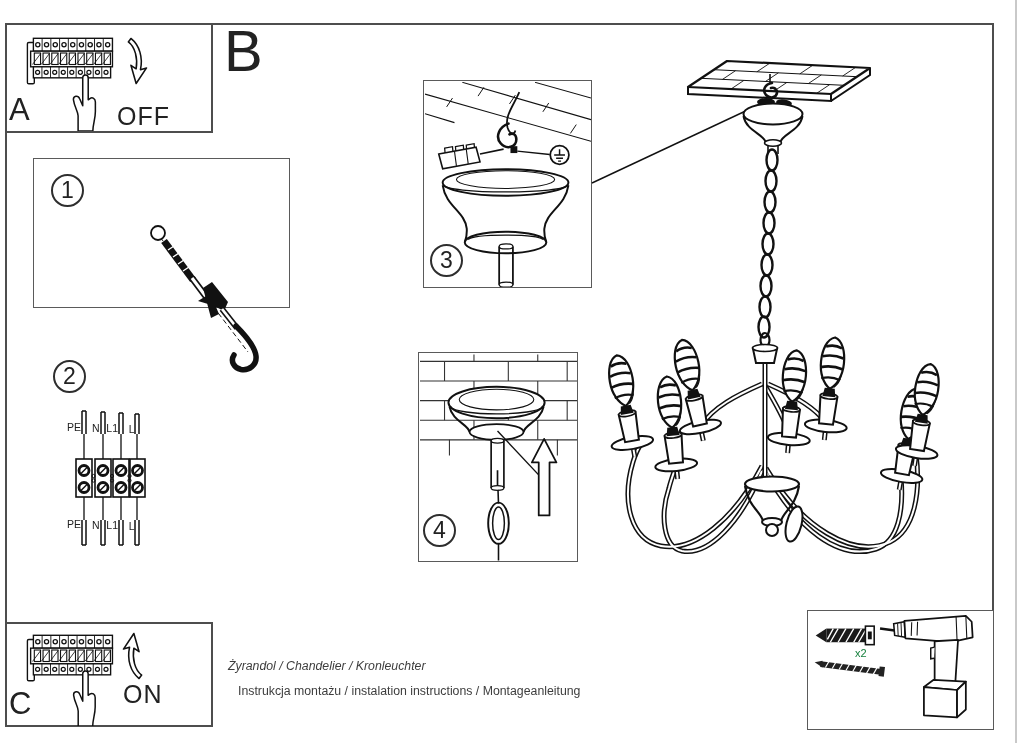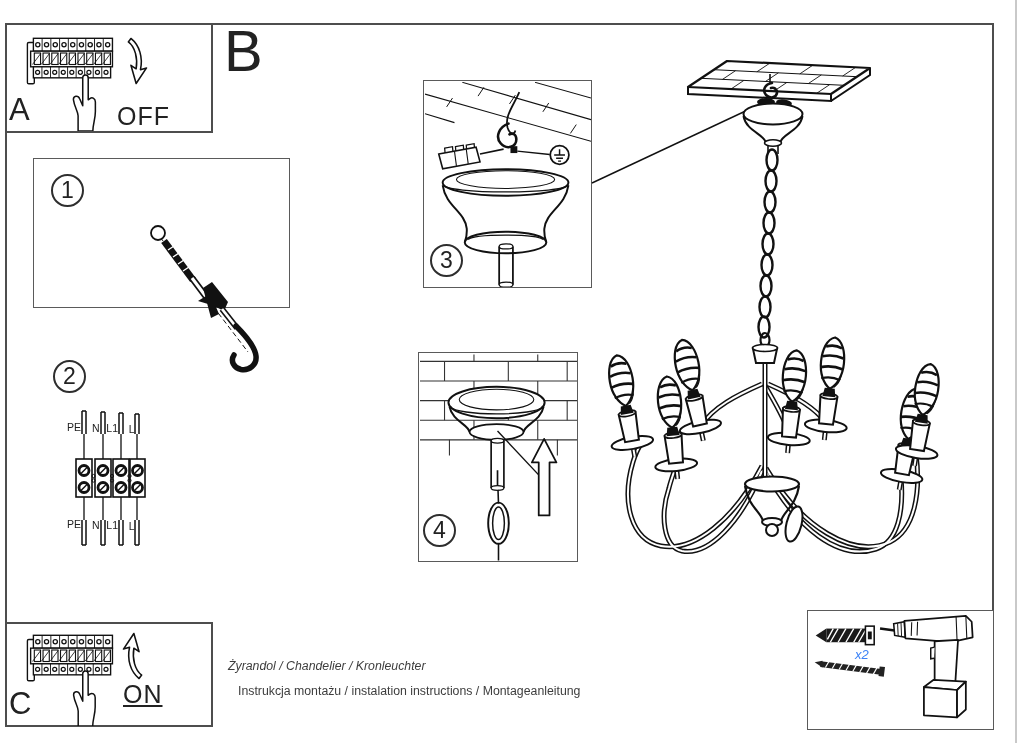--- a/index.html
+++ b/index.html
@@ -9,21 +9,21 @@
   .frame-line{position:absolute;background:#4d4d4d;}
   .box{position:absolute;border:2px solid #4d4d4d;background:#fff;box-sizing:border-box;}
   .box.thin{border-width:1.5px;border-color:#5a5a5a;}
   .big-letter{position:absolute;font-size:31px;color:#222;line-height:1;}
   .switch-label{position:absolute;font-size:25px;color:#222;line-height:1;letter-spacing:1px;}
   .section-letter{position:absolute;font-size:58px;color:#222;line-height:1;}
   .step-circle{position:absolute;width:33px;height:33px;border:2px solid #2e2e2e;border-radius:50%;
                display:flex;align-items:center;justify-content:center;font-size:23px;color:#222;
                background:#fff;box-sizing:border-box;}
   .footer-text{position:absolute;font-size:12.3px;color:#3d3d3d;line-height:20px;white-space:nowrap;}
-  .qty-label{position:absolute;font-size:13px;font-style:italic;color:#3b82f6;}
+  .qty-label{position:absolute;font-size:11px;color:#15803d;}
   svg{display:block;}
   svg text{font-family:"Liberation Sans","DejaVu Sans",sans-serif;}
   .scan-edge{position:absolute;background:#c9c9c9;}
 </style>
 </head>
 <body>
 
 <div class="page">
 
   <svg width="0" height="0" style="position:absolute" aria-hidden="true">
@@ -308,21 +308,21 @@
   <svg class="abs" style="left:26px;top:633px;" width="92" height="57" viewBox="0 0 100 62">
       <use href="#breaker"></use>
     </svg>
   <svg class="abs" style="left:64px;top:668px;" width="40" height="58" viewBox="0 0 44 70">
       <use href="#hand"></use>
     </svg>
   <svg class="abs" style="left:120px;top:630px;" width="26" height="52" viewBox="0 0 30 56">
     <path d="M22,54 C12,46 8,32 11,18 L4,20 L16,2 L22,23 L16,19 C14,31 17,44 25,50 Z" fill="#fff" stroke="#111" stroke-width="1.8" stroke-linejoin="round"></path>
   </svg>
   <span class="big-letter" style="left:9px;top:688px;">C</span>
-  <span class="switch-label" style="left:123px;top:682px;text-decoration:underline;">ON</span>
+  <span class="switch-label" style="left:123px;top:682px;">ON</span>
 
   <div class="footer-text" style="left:228px;top:681px;margin-left:10px;">Instrukcja montażu / instalation instructions / Montageanleitung</div>
   <div class="footer-text" style="left:228px;top:656px;font-style:italic;">Żyrandol / Chandelier / Kronleuchter</div>
 
   <div class="box thin" style="left:807px;top:610px;width:187px;height:120px;"></div>
   <svg class="abs" style="left:808.5px;top:611.5px;" width="184" height="117" viewBox="0 0 187 120">
 
     <path d="M6,24 L17,17 L17,31 Z" fill="#1a1a1a"></path>
     <rect x="17" y="17" width="40" height="14" fill="#1a1a1a"></rect>
     <path d="M21,31 L29,17 M29,31 L37,17 M37,31 L45,17 M45,31 L53,17 M24,17 L18,28 M50,31 L57,19" stroke="#fff" stroke-width="1.4"></path>

